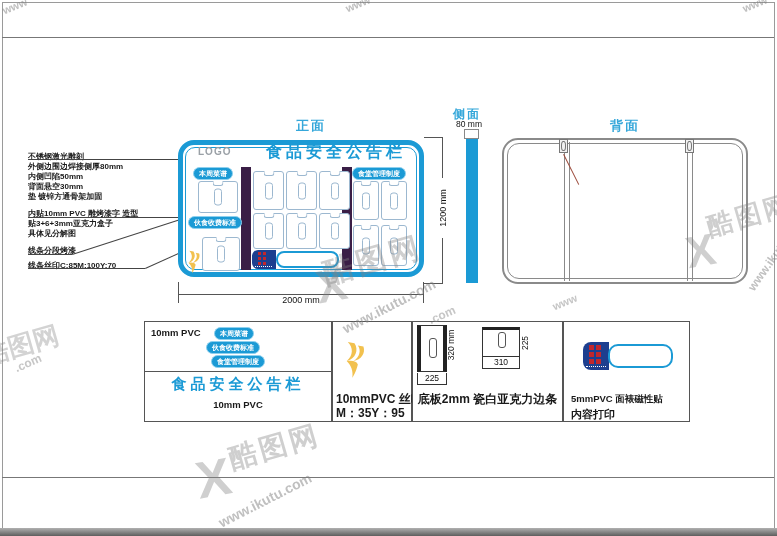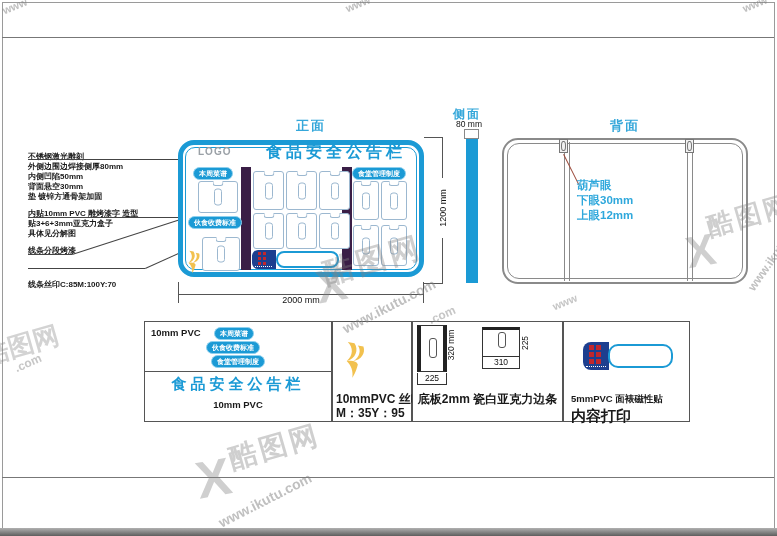--- a/index.html
+++ b/index.html
@@ -65,21 +65,21 @@
 
   <div class="ann" style="top:151px;">不锈钢激光雕刻</div>
   <div class="ann" style="top:161px;">外侧边围边焊接侧厚80mm</div>
   <div class="ann" style="top:171px;">内侧凹陷50mm</div>
   <div class="ann" style="top:181px;">背面悬空30mm</div>
   <div class="ann" style="top:191px;">垫 镀锌方通骨架加固</div>
   <div class="ann" style="top:208px;">内贴10mm PVC 雕烤漆字 造型</div>
   <div class="ann" style="top:218px;">贴3+6+3mm亚克力盒子</div>
   <div class="ann" style="top:228px;">具体见分解图</div>
   <div class="ann" style="top:245px;">线条分段烤漆</div>
-  <div class="ann" style="top:260px;margin-top:19px;">线条丝印C:85M:100Y:70</div>
+  <div class="ann" style="top:260px;">线条丝印C:85M:100Y:70</div>
 
   <div class="hl" style="left:28px;top:159px;width:167px;background:#444;"></div>
   <div class="hl" style="left:28px;top:217px;width:160px;background:#444;"></div>
   <div class="hl" style="left:28px;top:254px;width:44px;background:#444;"></div>
   <div class="ln" style="left:72px;top:254px;width:130px;transform:rotate(-17.9deg);"></div>
   <div class="hl" style="left:28px;top:268px;width:117px;background:#444;"></div>
   <div class="ln" style="left:145px;top:268px;width:76px;transform:rotate(-24.2deg);"></div>
 
   <div class="abs blue-label" style="left:296px;top:117px;font-size:13px;">正面</div>
 
@@ -140,25 +140,20 @@
   <div class="backbox">
     <div class="backbox-inner"></div>
   </div>
   <div class="vl" style="left:564px;top:142px;height:139px;background:#8a8a8a;"></div>
   <div class="vl" style="left:569px;top:142px;height:139px;background:#8a8a8a;"></div>
   <div class="vl" style="left:687px;top:142px;height:139px;background:#8a8a8a;"></div>
   <div class="vl" style="left:692px;top:142px;height:139px;background:#8a8a8a;"></div>
   <div class="keyhole" style="left:559px;top:139px;"></div>
   <div class="keyhole" style="left:685px;top:139px;"></div>
   <div class="ln" style="left:564px;top:154px;width:34px;background:#9c4a3a;transform:rotate(63.4deg);"></div>
-  <div class="backnote">
-    <div>葫芦眼</div>
-    <div>下眼30mm</div>
-    <div>上眼12mm</div>
-  </div>
 
   <div class="panel" style="left:144px;top:321px;width:188px;height:101px;"></div>
   <div class="hl" style="left:144px;top:371px;width:188px;"></div>
   <div class="ptxt" style="left:151px;top:327px;font-size:9.5px;">10mm PVC</div>
   <div class="pill" style="left:214px;top:327px;">本周菜谱</div>
   <div class="pill" style="left:206px;top:341px;">伙食收费标准</div>
   <div class="pill" style="left:211px;top:355px;">食堂管理制度</div>
   <div class="abs bigtitle" style="left:144px;top:375px;width:188px;text-align:center;font-size:15px;">食品安全公告栏</div>
   <div class="ptxt" style="left:144px;top:399px;width:188px;text-align:center;font-size:9.5px;">10mm PVC</div>
 
@@ -182,21 +177,21 @@
   <div class="openbox" style="left:482px;top:357px;width:38px;height:12px;">310</div>
   <div class="ptxt" style="left:412px;top:391px;width:151px;text-align:center;">底板2mm 瓷白亚克力边条</div>
 
   <div class="panel" style="left:563px;top:321px;width:127px;height:101px;"></div>
   <div class="navyhead" style="left:583px;top:342px;width:26px;height:28px;border-radius:8px 0 0 8px;">
     <div class="redgrid big" style="left:6px;top:3px;"></div>
     <div class="microtext" style="left:3px;top:24px;width:20px;"></div>
   </div>
   <div class="whitecard" style="left:608px;top:344px;width:65px;height:24px;border-radius:10px;"></div>
   <div class="ptxt" style="left:571px;top:393px;font-size:9.5px;">5mmPVC 面裱磁性贴</div>
-  <div class="ptxt" style="left:571px;top:407px;font-size:15px;">内容打印</div>
+  <div class="ptxt" style="left:571px;top:407px;font-size:11px;">内容打印</div>
 
   <div class="wm" style="left:322px;top:240px;font-size:30px;letter-spacing:4px;opacity:.38;transform:rotate(-16deg);">酷图网</div>
   <div class="wm" style="left:316px;top:258px;font-size:46px;opacity:.38;transform:rotate(-10deg);">X</div>
   <div class="wm" style="left:338px;top:298px;font-size:14px;opacity:.5;transform:rotate(-27deg);">www.ikutu.com</div>
   <div class="wm" style="left:706px;top:198px;font-size:26px;letter-spacing:3px;opacity:.38;transform:rotate(-16deg);">酷图网</div>
   <div class="wm" style="left:686px;top:226px;font-size:44px;opacity:.38;transform:rotate(-10deg);">X</div>
   <div class="wm" style="left:738px;top:258px;font-size:12px;opacity:.5;transform:rotate(-55deg);">www.ikutu</div>
   <div class="wm" style="left:228px;top:428px;font-size:28px;letter-spacing:3px;opacity:.38;transform:rotate(-16deg);">酷图网</div>
   <div class="wm" style="left:196px;top:448px;font-size:52px;opacity:.38;transform:rotate(-10deg);">X</div>
   <div class="wm" style="left:214px;top:492px;font-size:14px;opacity:.5;transform:rotate(-27deg);">www.ikutu.com</div>

